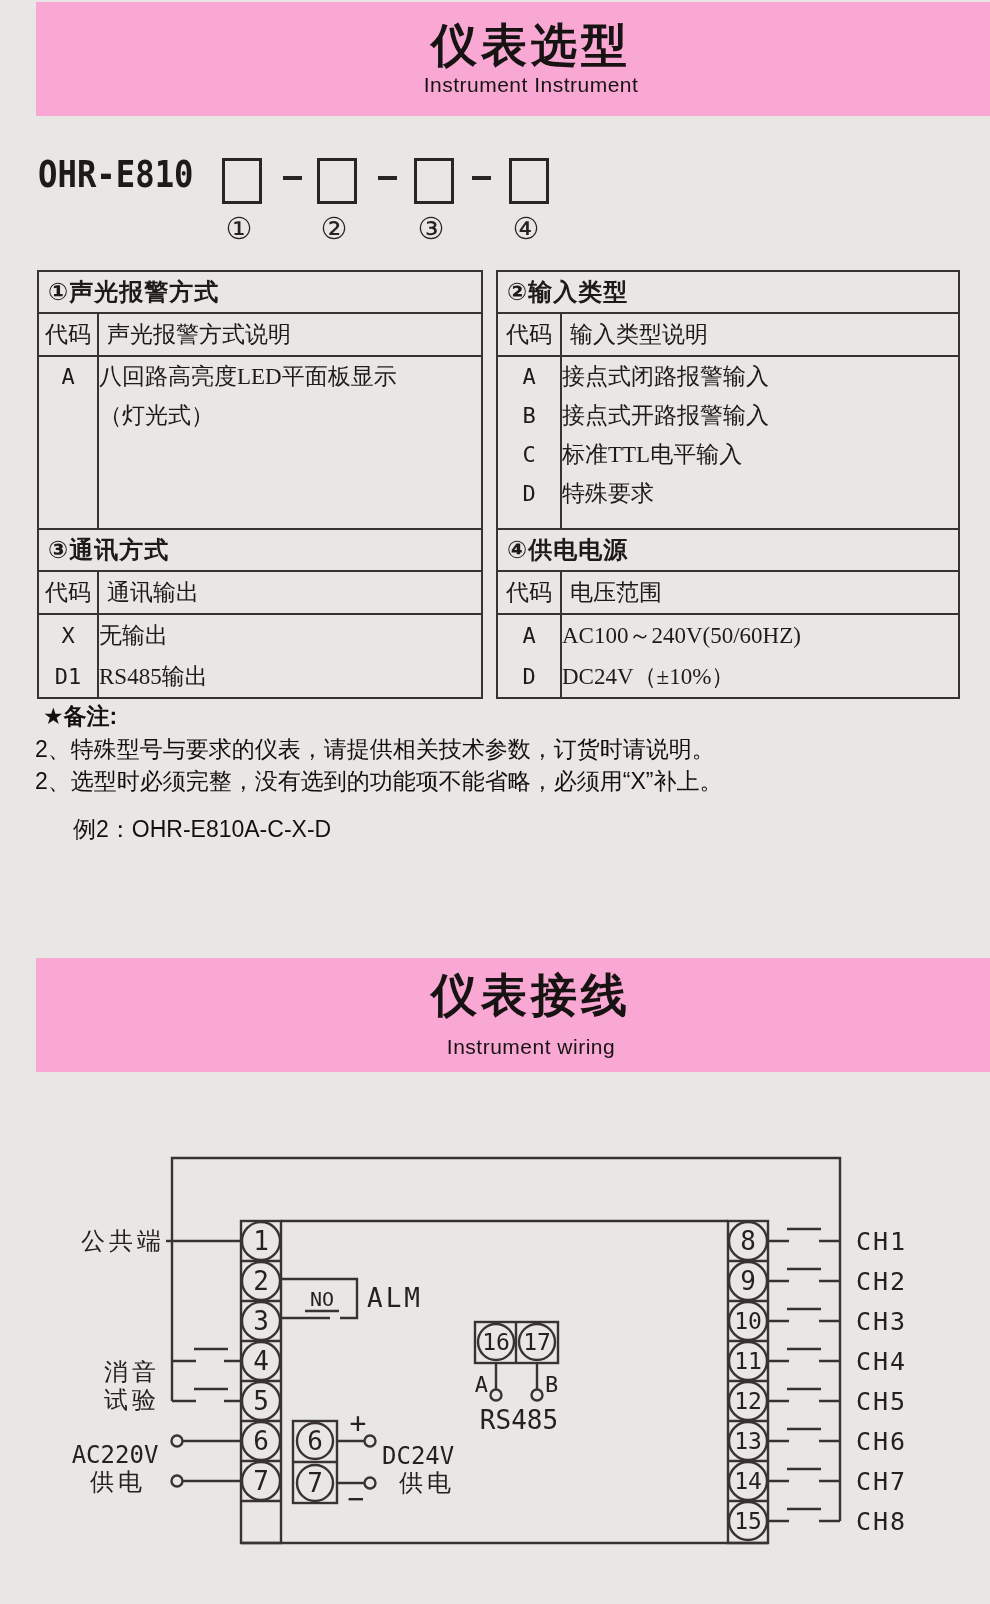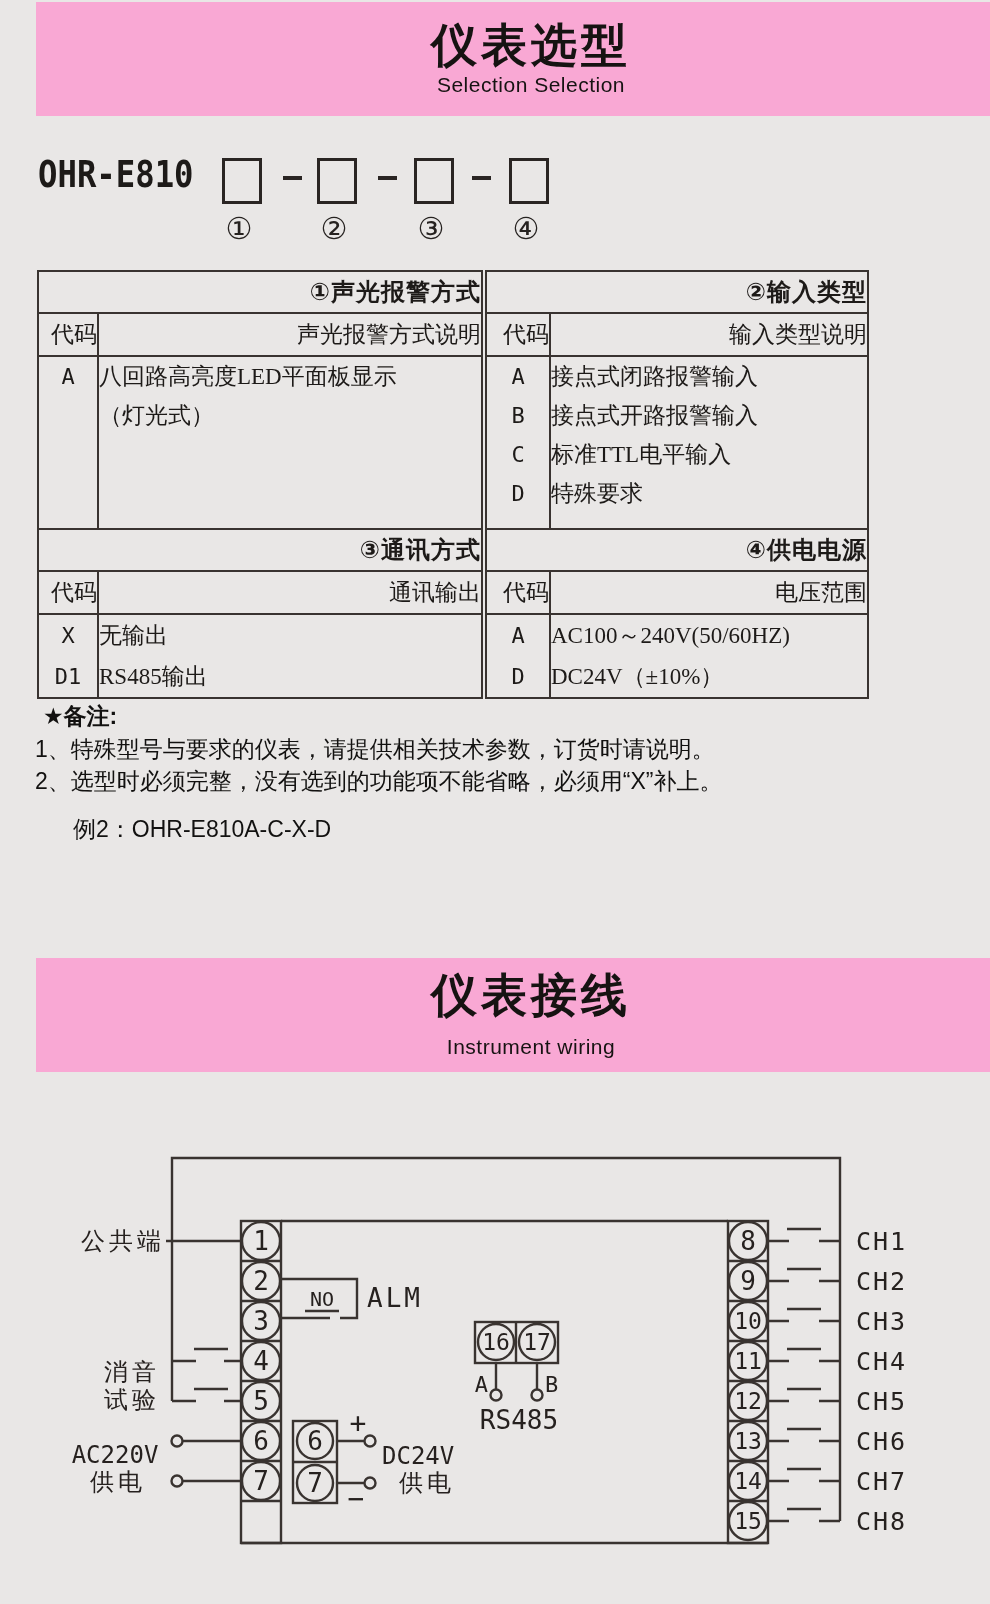--- a/index.html
+++ b/index.html
@@ -14,22 +14,22 @@
   .model-prefix{position:absolute;left:38px;top:152px;font-family:"DejaVu Sans Mono",monospace;
         font-weight:bold;font-size:38px;transform:scaleX(0.85);transform-origin:left top;white-space:nowrap;}
   .mbox{position:absolute;top:158px;width:34px;height:40px;border:3px solid #2a2523;background:transparent;}
   .mdash{position:absolute;top:176px;width:19px;height:4px;background:#2a2523;}
   .mnum{position:absolute;top:211px;width:40px;text-align:center;font-size:30px;
         font-family:"DejaVu Sans","Liberation Sans",sans-serif;color:#262220;}
 
   
   table.sel{position:absolute;top:270px;border-collapse:collapse;table-layout:fixed;}
   #tbl-left{left:37px;width:446px;}
-  #tbl-right{left:485px;width:384px;}
-  table.sel td{border:2px solid #393330;padding:0;vertical-align:top;text-align:right;}
+  #tbl-right{left:496px;width:464px;}
+  table.sel td{border:2px solid #393330;padding:0;vertical-align:top;}
   .sec-cell{font-weight:bold;font-size:24px;height:40px;vertical-align:middle !important;
         padding-left:9px !important;font-family:"Liberation Sans","DejaVu Sans",sans-serif;letter-spacing:1px;}
   .sub-code,.sub-desc{font-family:"Liberation Serif","DejaVu Serif",serif;font-size:23px;height:41px;
         vertical-align:middle !important;}
   .sub-code{text-align:center;}
   .sub-desc{padding-left:8px !important;}
   .code-cell,.desc-cell{font-family:"Liberation Serif","DejaVu Serif",serif;font-size:23px;}
   .code-cell .ln{font-family:"DejaVu Sans Mono","Liberation Mono",monospace;font-size:22px;
         display:flex;align-items:center;justify-content:center;}
   .desc-cell .ln{display:flex;align-items:center;}
@@ -49,21 +49,21 @@
   .t-num{font-family:"DejaVu Sans Mono","Liberation Mono",monospace;font-size:26px;}
   .t-num2{font-family:"DejaVu Sans Mono","Liberation Mono",monospace;font-size:23px;}
 </style>
 </head>
 <body>
 
 <div class="page">
 
   <div class="band" style="top:2px;">
     <div class="band-title">仪表选型</div>
-    <div class="band-sub">Selection Selection</div>
+    <div class="band-sub">Instrument Instrument</div>
   </div>
 
   <div class="model-prefix">OHR-E810</div>
   <div class="mbox" style="left:222px;"></div>
   <div class="mbox" style="left:317px;"></div>
   <div class="mbox" style="left:414px;"></div>
   <div class="mbox" style="left:509px;"></div>
   <div class="mdash" style="left:283px;"></div>
   <div class="mdash" style="left:378px;"></div>
   <div class="mdash" style="left:472px;"></div>
@@ -155,21 +155,21 @@
       </td>
       <td class="desc-cell">
         <div class="ln tall">AC100～240V(50/60HZ)</div>
         <div class="ln tall">DC24V（±10%）</div>
       </td>
     </tr>
   </tbody>
     </table>
 
   <div class="note bold" style="top:701px;margin-left:8px;">★备注:</div>
-  <div class="note" style="top:734px;">1、特殊型号与要求的仪表，请提供相关技术参数，订货时请说明。</div>
+  <div class="note" style="top:734px;">2、特殊型号与要求的仪表，请提供相关技术参数，订货时请说明。</div>
   <div class="note" style="top:766px;">2、选型时必须完整，没有选到的功能项不能省略，必须用“X”补上。</div>
   <div class="note indent" style="top:814px;">例2：OHR-E810A-C-X-D</div>
 
   <div class="band" style="top:958px;gap:12px;">
     <div class="band-title">仪表接线</div>
     <div class="band-sub">Instrument wiring</div>
   </div>
 
   <svg class="wiring" viewBox="0 0 990 560">
     <g stroke="#393330" stroke-width="2.4" fill="none">

